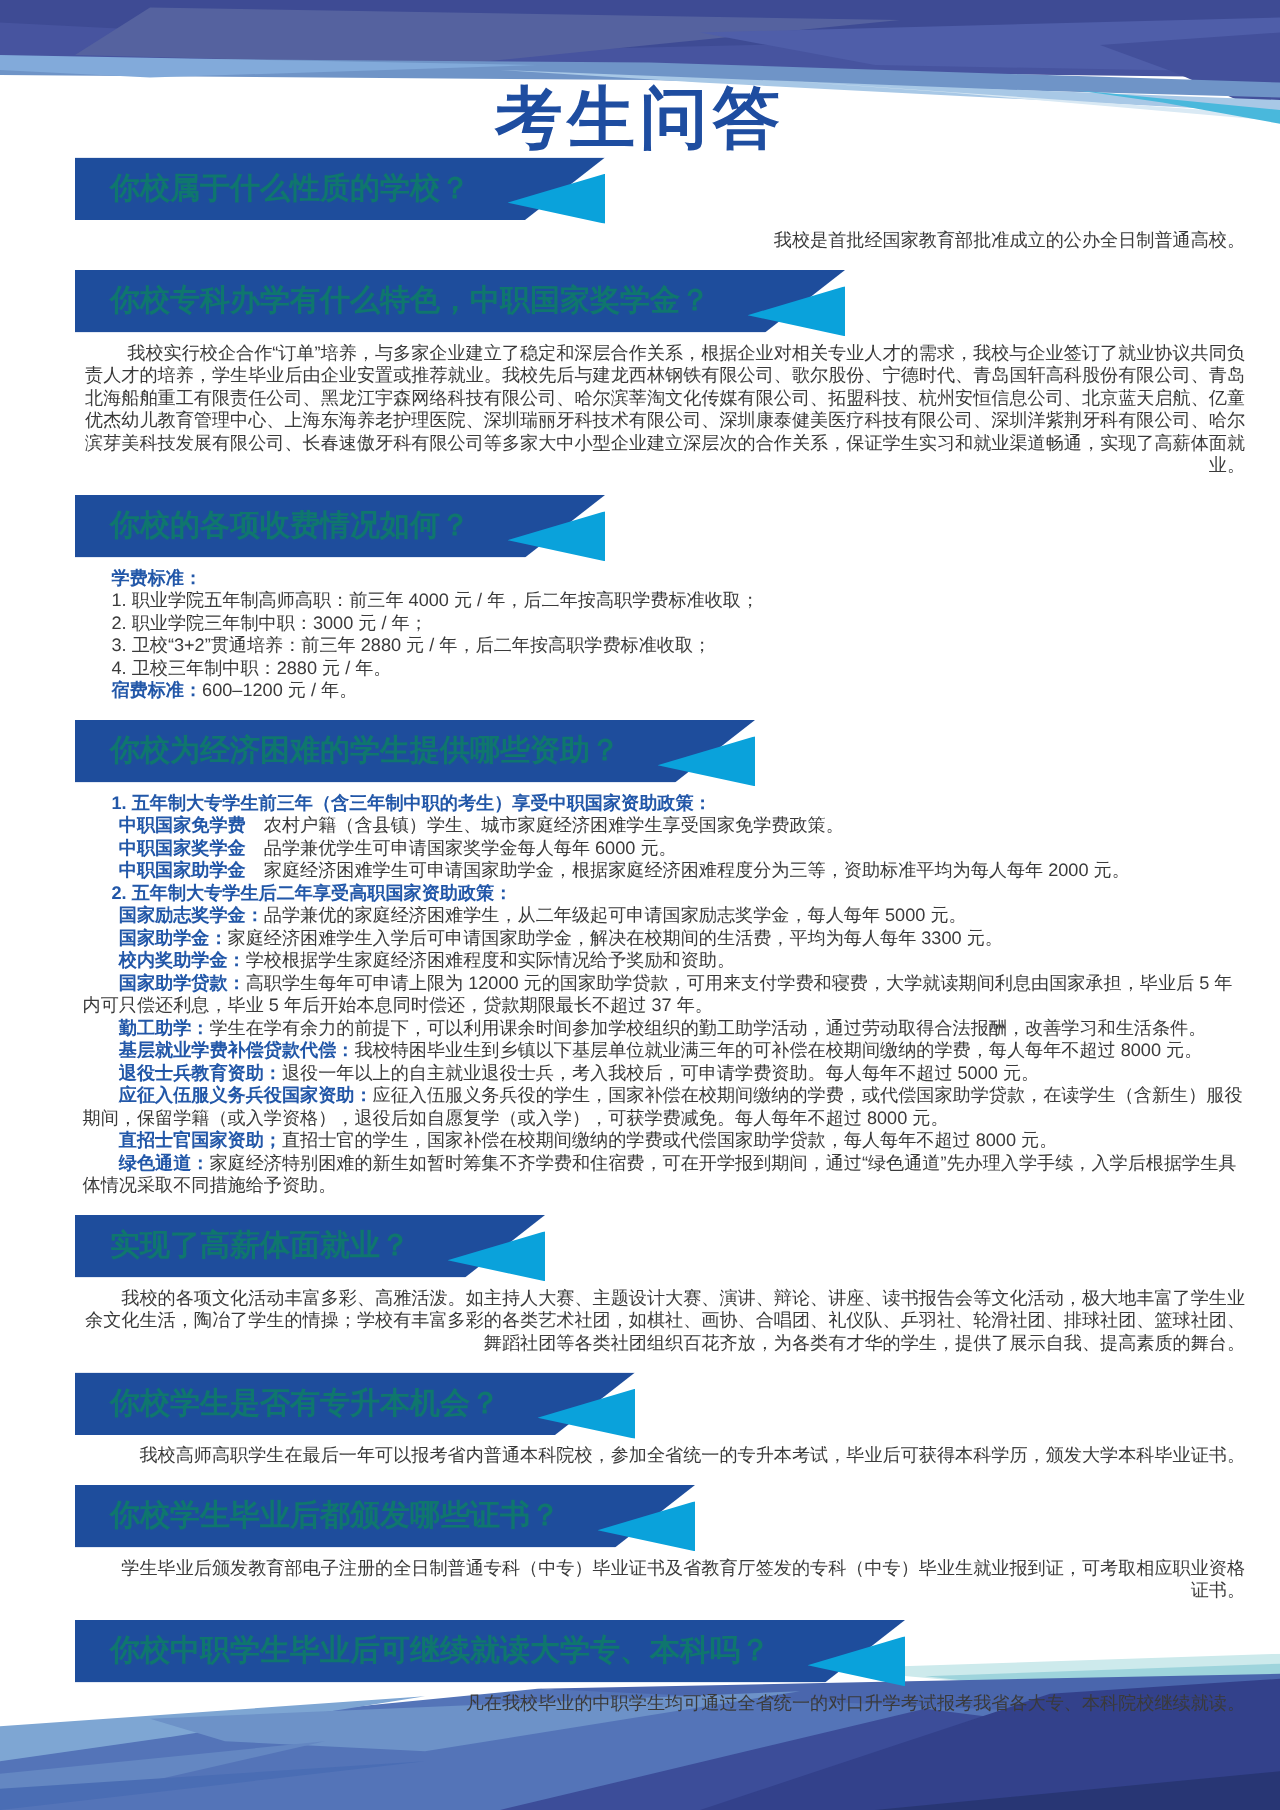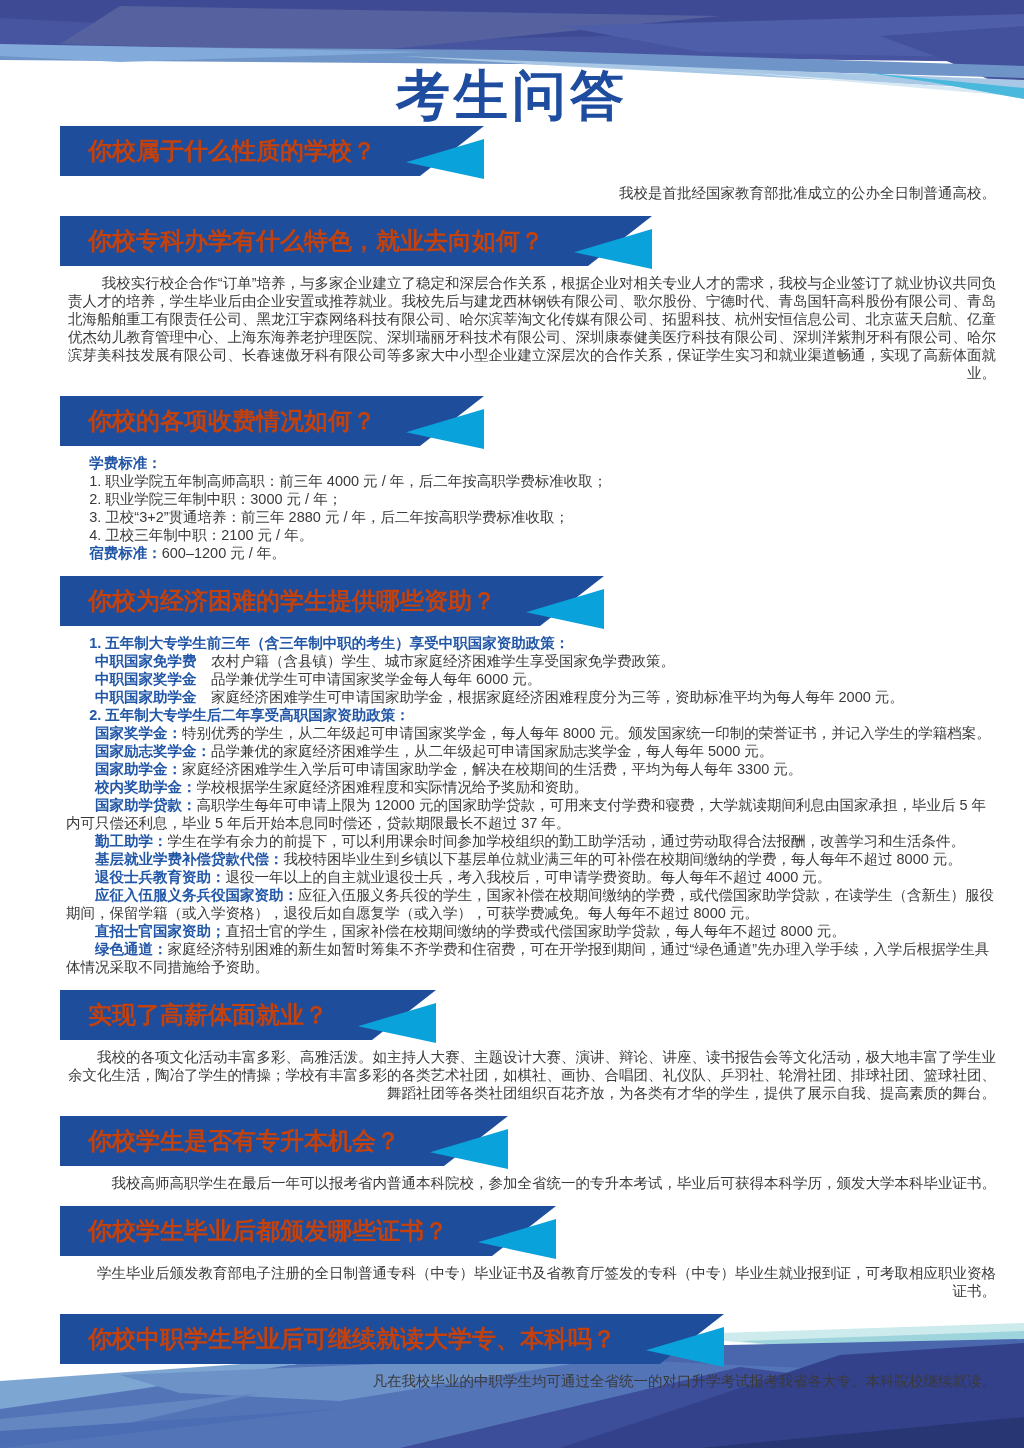--- a/index.html
+++ b/index.html
@@ -33,21 +33,21 @@
     content:"";position:absolute;inset:0;background:var(--banner-blue);
     clip-path:polygon(0 0,100% 0,calc(100% - 64px) 100%,0 100%);
   }
   .banner-fold{
     position:absolute;right:0;bottom:-3px;width:78px;height:40px;
     background:var(--fold-cyan);
     clip-path:polygon(0 58%,100% 0,100% 100%);
   }
   .banner-title{
     position:relative;z-index:1;margin:0;
-    font-size:24px;font-weight:bold;color:#c2410c;line-height:50px;
+    font-size:24px;font-weight:bold;color:#0f766e;line-height:50px;
     white-space:nowrap;
   }
   .qa-body{
     margin:8px 0 14px 6px;
     font-size:14.5px;line-height:18px;color:var(--body-text);
   }
   .block{margin:0;}
   .para{text-indent:2em;text-align:right;}
   .line{text-indent:1.6em;}
   .heading{text-indent:1.6em;color:var(--lead-blue);font-weight:bold;}
@@ -85,45 +85,44 @@
     <polygon points="0,96 260,70 120,102 0,118" fill="#6487c2"></polygon>
     <polygon points="0,108 340,86 0,125" fill="#4a6db4"></polygon>
   </svg>
 
   <div class="content">
     <h1 class="page-title">考生问答</h1>
     <main>
         <section class="qa-section"><div class="banner"><h2 class="banner-title">你校属于什么性质的学校？</h2><span class="banner-fold"></span></div><div class="qa-body">
             <p class="block para"><span class="txt">我校是首批经国家教育部批准成立的公办全日制普通高校。</span></p>
           </div></section>
-        <section class="qa-section"><div class="banner"><h2 class="banner-title">你校专科办学有什么特色，就业去向如何？</h2><span class="banner-fold"></span></div><div class="qa-body">
+        <section class="qa-section"><div class="banner"><h2 class="banner-title">你校专科办学有什么特色，中职国家奖学金？</h2><span class="banner-fold"></span></div><div class="qa-body">
             <p class="block para"><span class="txt">我校实行校企合作“订单”培养，与多家企业建立了稳定和深层合作关系，根据企业对相关专业人才的需求，我校与企业签订了就业协议共同负责人才的培养，学生毕业后由企业安置或推荐就业。我校先后与建龙西林钢铁有限公司、歌尔股份、宁德时代、青岛国轩高科股份有限公司、青岛北海船舶重工有限责任公司、黑龙江宇森网络科技有限公司、哈尔滨莘淘文化传媒有限公司、拓盟科技、杭州安恒信息公司、北京蓝天启航、亿童优杰幼儿教育管理中心、上海东海养老护理医院、深圳瑞丽牙科技术有限公司、深圳康泰健美医疗科技有限公司、深圳洋紫荆牙科有限公司、哈尔滨芽美科技发展有限公司、长春速傲牙科有限公司等多家大中小型企业建立深层次的合作关系，保证学生实习和就业渠道畅通，实现了高薪体面就业。</span></p>
           </div></section>
         <section class="qa-section"><div class="banner"><h2 class="banner-title">你校的各项收费情况如何？</h2><span class="banner-fold"></span></div><div class="qa-body">
             <p class="block line"><b class="lead">学费标准：</b></p>
             <p class="block line"><span class="txt">1. 职业学院五年制高师高职：前三年 4000 元 / 年，后二年按高职学费标准收取；</span></p>
             <p class="block line"><span class="txt">2. 职业学院三年制中职：3000 元 / 年；</span></p>
             <p class="block line"><span class="txt">3. 卫校“3+2”贯通培养：前三年 2880 元 / 年，后二年按高职学费标准收取；</span></p>
-            <p class="block line"><span class="txt">4. 卫校三年制中职：2100 元 / 年。</span></p>
+            <p class="block line"><span class="txt">4. 卫校三年制中职：2880 元 / 年。</span></p>
             <p class="block line"><b class="lead">宿费标准：</b><span class="txt">600–1200 元 / 年。</span></p>
           </div></section>
         <section class="qa-section"><div class="banner"><h2 class="banner-title">你校为经济困难的学生提供哪些资助？</h2><span class="banner-fold"></span></div><div class="qa-body">
             <p class="block heading"><span class="txt">1. 五年制大专学生前三年（含三年制中职的考生）享受中职国家资助政策：</span></p>
             <p class="block item"><b class="lead">中职国家免学费</b><span class="txt">　农村户籍（含县镇）学生、城市家庭经济困难学生享受国家免学费政策。</span></p>
             <p class="block item"><b class="lead">中职国家奖学金</b><span class="txt">　品学兼优学生可申请国家奖学金每人每年 6000 元。</span></p>
             <p class="block item"><b class="lead">中职国家助学金</b><span class="txt">　家庭经济困难学生可申请国家助学金，根据家庭经济困难程度分为三等，资助标准平均为每人每年 2000 元。</span></p>
             <p class="block heading"><span class="txt">2. 五年制大专学生后二年享受高职国家资助政策：</span></p>
-            <p class="block item"><b class="lead">国家奖学金：</b><span class="txt">特别优秀的学生，从二年级起可申请国家奖学金，每人每年 8000 元。颁发国家统一印制的荣誉证书，并记入学生的学籍档案。</span></p>
             <p class="block item"><b class="lead">国家励志奖学金：</b><span class="txt">品学兼优的家庭经济困难学生，从二年级起可申请国家励志奖学金，每人每年 5000 元。</span></p>
             <p class="block item"><b class="lead">国家助学金：</b><span class="txt">家庭经济困难学生入学后可申请国家助学金，解决在校期间的生活费，平均为每人每年 3300 元。</span></p>
             <p class="block item"><b class="lead">校内奖助学金：</b><span class="txt">学校根据学生家庭经济困难程度和实际情况给予奖励和资助。</span></p>
             <p class="block item"><b class="lead">国家助学贷款：</b><span class="txt">高职学生每年可申请上限为 12000 元的国家助学贷款，可用来支付学费和寝费，大学就读期间利息由国家承担，毕业后 5 年内可只偿还利息，毕业 5 年后开始本息同时偿还，贷款期限最长不超过 37 年。</span></p>
             <p class="block item"><b class="lead">勤工助学：</b><span class="txt">学生在学有余力的前提下，可以利用课余时间参加学校组织的勤工助学活动，通过劳动取得合法报酬，改善学习和生活条件。</span></p>
             <p class="block item"><b class="lead">基层就业学费补偿贷款代偿：</b><span class="txt">我校特困毕业生到乡镇以下基层单位就业满三年的可补偿在校期间缴纳的学费，每人每年不超过 8000 元。</span></p>
-            <p class="block item"><b class="lead">退役士兵教育资助：</b><span class="txt">退役一年以上的自主就业退役士兵，考入我校后，可申请学费资助。每人每年不超过 4000 元。</span></p>
+            <p class="block item"><b class="lead">退役士兵教育资助：</b><span class="txt">退役一年以上的自主就业退役士兵，考入我校后，可申请学费资助。每人每年不超过 5000 元。</span></p>
             <p class="block item"><b class="lead">应征入伍服义务兵役国家资助：</b><span class="txt">应征入伍服义务兵役的学生，国家补偿在校期间缴纳的学费，或代偿国家助学贷款，在读学生（含新生）服役期间，保留学籍（或入学资格），退役后如自愿复学（或入学），可获学费减免。每人每年不超过 8000 元。</span></p>
             <p class="block item"><b class="lead">直招士官国家资助；</b><span class="txt">直招士官的学生，国家补偿在校期间缴纳的学费或代偿国家助学贷款，每人每年不超过 8000 元。</span></p>
             <p class="block item"><b class="lead">绿色通道：</b><span class="txt">家庭经济特别困难的新生如暂时筹集不齐学费和住宿费，可在开学报到期间，通过“绿色通道”先办理入学手续，入学后根据学生具体情况采取不同措施给予资助。</span></p>
           </div></section>
         <section class="qa-section"><div class="banner"><h2 class="banner-title">实现了高薪体面就业？</h2><span class="banner-fold"></span></div><div class="qa-body">
             <p class="block para"><span class="txt">我校的各项文化活动丰富多彩、高雅活泼。如主持人大赛、主题设计大赛、演讲、辩论、讲座、读书报告会等文化活动，极大地丰富了学生业余文化生活，陶冶了学生的情操；学校有丰富多彩的各类艺术社团，如棋社、画协、合唱团、礼仪队、乒羽社、轮滑社团、排球社团、篮球社团、舞蹈社团等各类社团组织百花齐放，为各类有才华的学生，提供了展示自我、提高素质的舞台。</span></p>
           </div></section>
         <section class="qa-section"><div class="banner"><h2 class="banner-title">你校学生是否有专升本机会？</h2><span class="banner-fold"></span></div><div class="qa-body">
             <p class="block para"><span class="txt">我校高师高职学生在最后一年可以报考省内普通本科院校，参加全省统一的专升本考试，毕业后可获得本科学历，颁发大学本科毕业证书。</span></p>
           </div></section>

